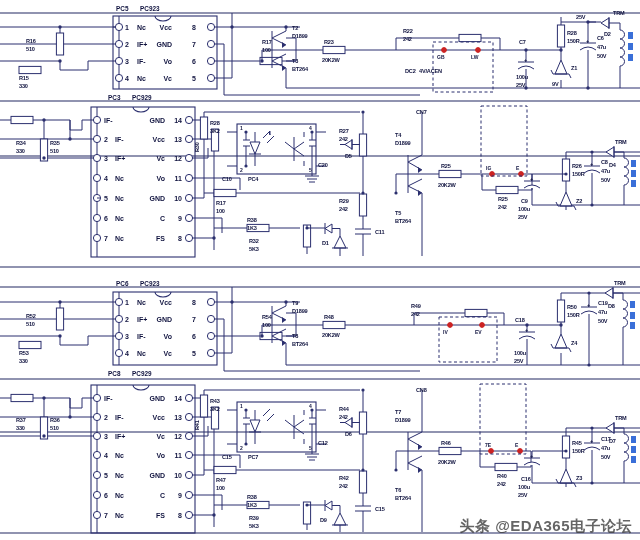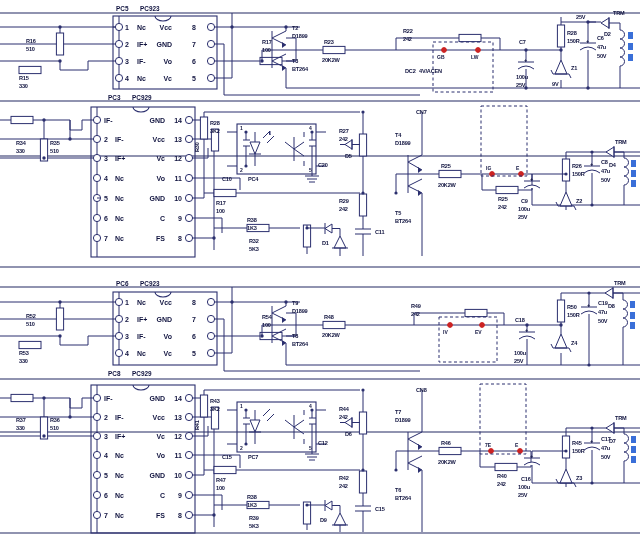--- a/index.html
+++ b/index.html
@@ -1062,13 +1062,14 @@
     <text class="txtpin" x="182" y="458" text-anchor="end">11</text>
     <text class="txtpin" x="165" y="478" text-anchor="end">GND</text>
     <text class="txtpin" x="182" y="478" text-anchor="end">10</text>
     <text class="txtpin" x="165" y="498" text-anchor="end">C</text>
     <text class="txtpin" x="182" y="498" text-anchor="end">9</text>
     <text class="txtpin" x="165" y="518" text-anchor="end">FS</text>
     <text class="txtpin" x="182" y="518" text-anchor="end">8</text>
   </g>
 </svg>
 
+<div class="wm">头条 @EDA365电子论坛</div>
 </div>
 
 </body></html>

